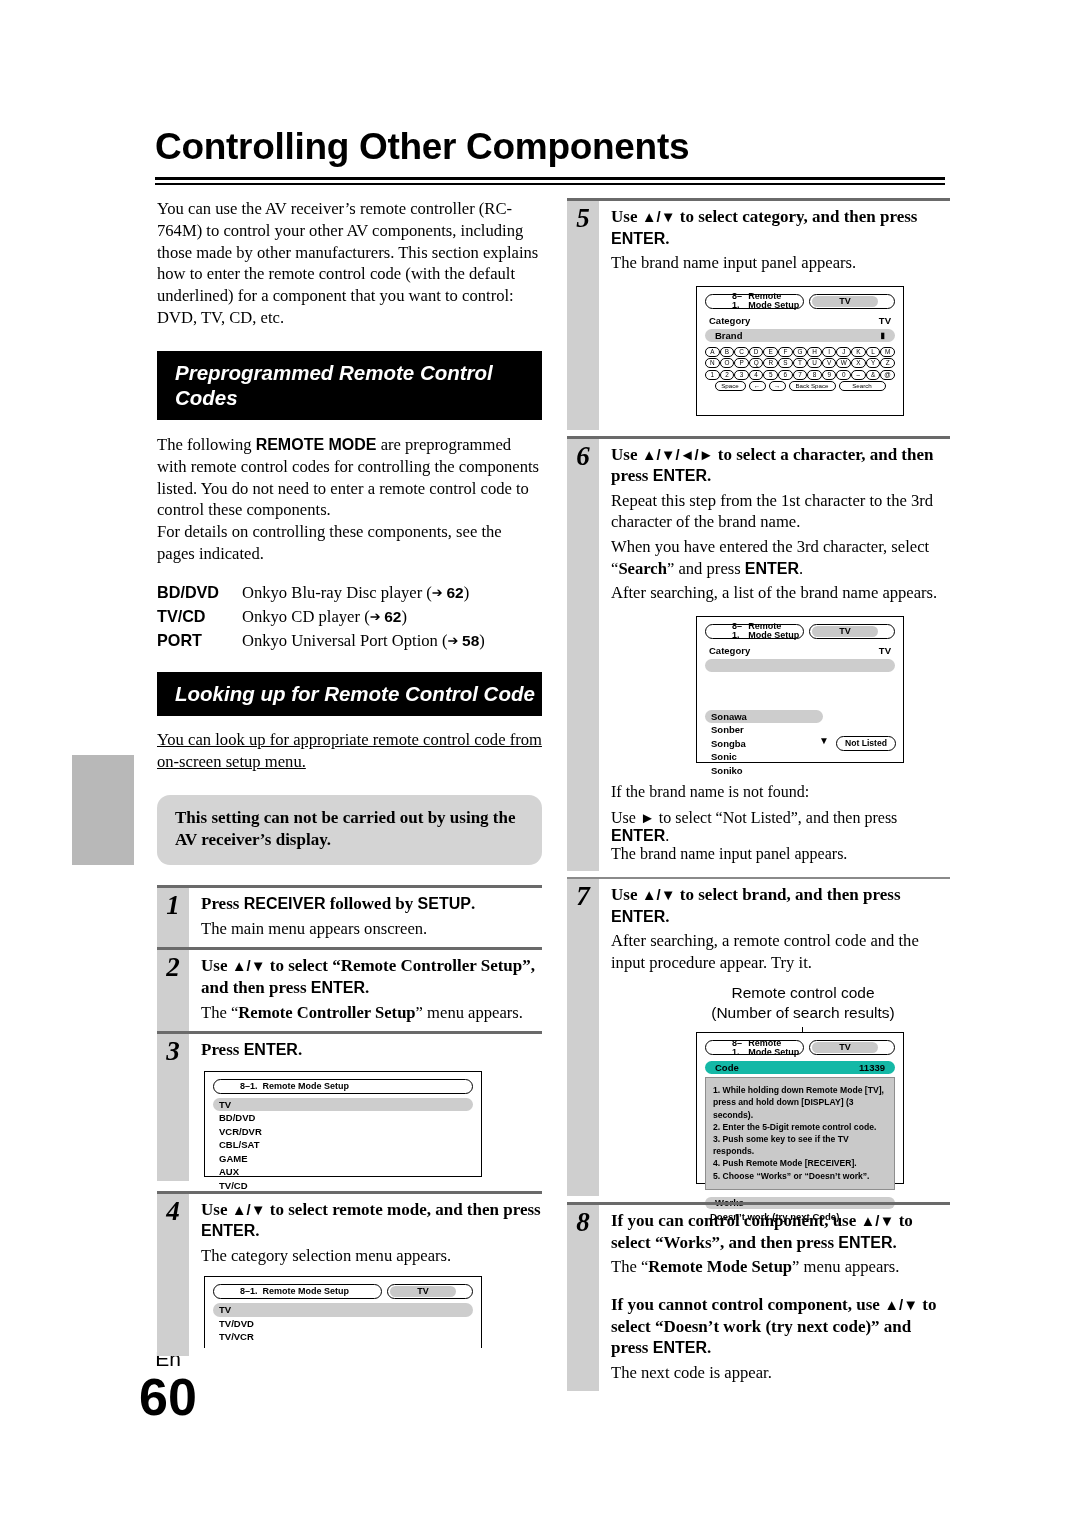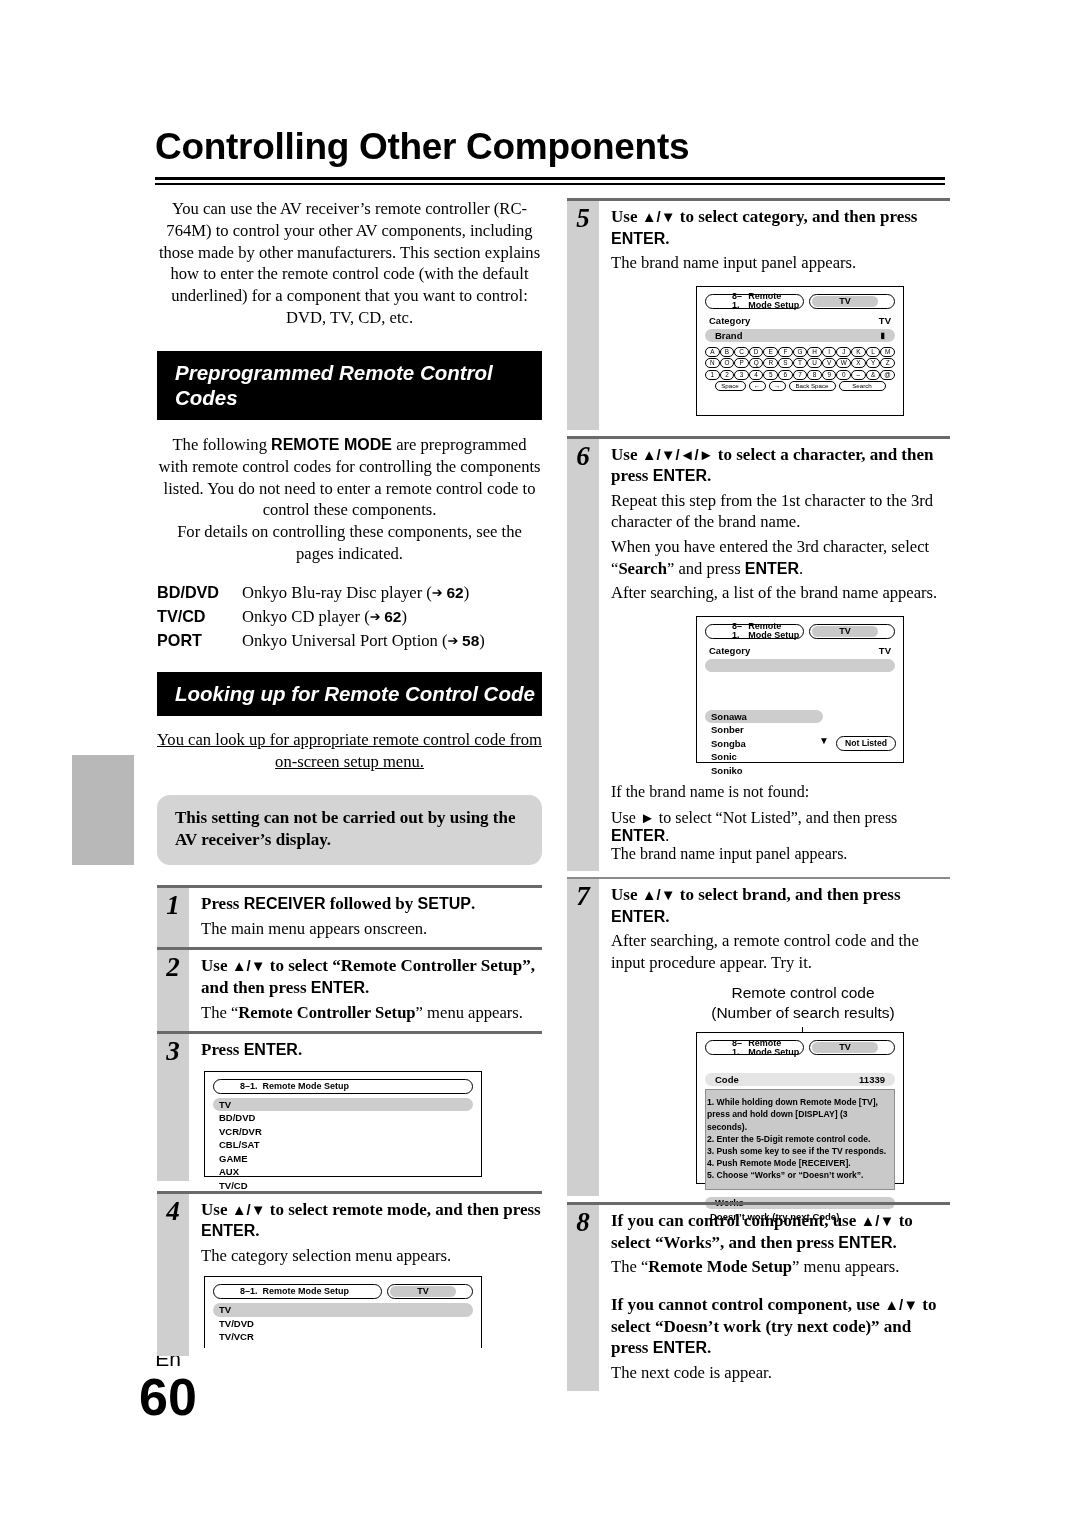--- a/index.html
+++ b/index.html
@@ -37,21 +37,21 @@
   .rule-double { margin-top: 10px; border-top: 3px solid #000; }
   .rule-double:after { content:""; display:block; margin-top: 3px; border-top: 2px solid #000; }
 
   
   .col-left  { position: absolute; left: 157px; top: 198px; width: 385px; }
   .col-right { position: absolute; left: 567px; top: 198px; width: 383px; }
 
   p.body {
     font-size: 16.6px;
     line-height: 1.315;
-    text-align: center;
+    text-align: left;
   }
   p.body + p.body { margin-top: 0; }
 
   
   .sec-head {
     background: #000; color: #fff;
     font-family: "Liberation Sans", sans-serif;
     font-style: italic; font-weight: bold;
     font-size: 20.5px;
     line-height: 1.22;
@@ -202,21 +202,21 @@
     background: #fff;
     line-height: 1.1;
   }
   .dn-arrow { position: absolute; font-size: 10px; line-height: 1; }
 
   
   .code-box {
     margin: 3px 8px 0 8px;
     background: #c9c9c9;
     border: 1px solid #8e8e8e;
-    padding: 6px 6px 7px 1px;
+    padding: 6px 6px 7px 7px;
   }
   .code-box li {
     list-style: none;
     font-size: 8.6px; font-weight: bold;
     line-height: 1.42;
   }
   .caption-lead {
     position: absolute;
     font-family: "Liberation Sans", sans-serif;
     font-size: 15.5px;
@@ -489,21 +489,21 @@
 
           <div class="osd" style="width:208px; height:152px; margin:-3px 0 4px 85px; position:relative;">
             <div class="osd-title">
               <div class="pill flex1">
                 <span>8–1.</span>&nbsp;&nbsp;<span>Remote Mode Setup</span>
               </div>
               <div class="pill tv-outer">
                   <div class="inner">TV</div>
                 </div>
             </div>
-            <div class="osd-bar" style="margin-top:18px; background:#e5e5e5;">
+            <div class="osd-bar" style="margin-top:6px; background:#14b8a6;">
               <span>Code</span>
               <span>11339</span>
             </div>
 
             <div class="code-box">
               <li>1.  While holding down Remote Mode [TV],</li>
               <li>press and hold down [DISPLAY] (3 seconds).</li>
               <li>2.  Enter the 5-Digit remote control code.</li>
               <li>3.  Push some key to see if the TV responds.</li>
               <li>4.  Push Remote Mode [RECEIVER].</li>

